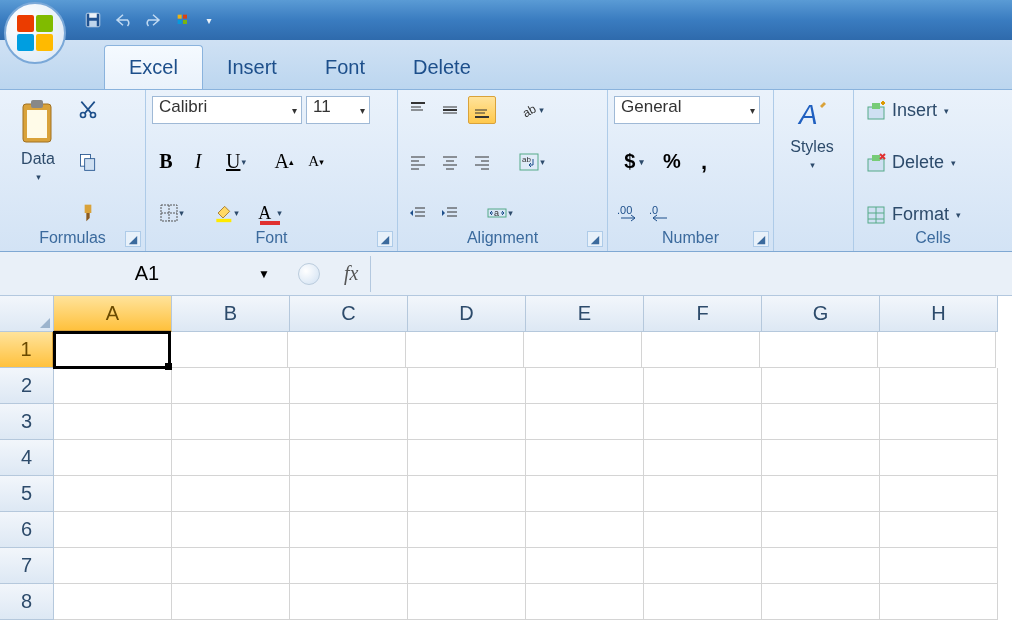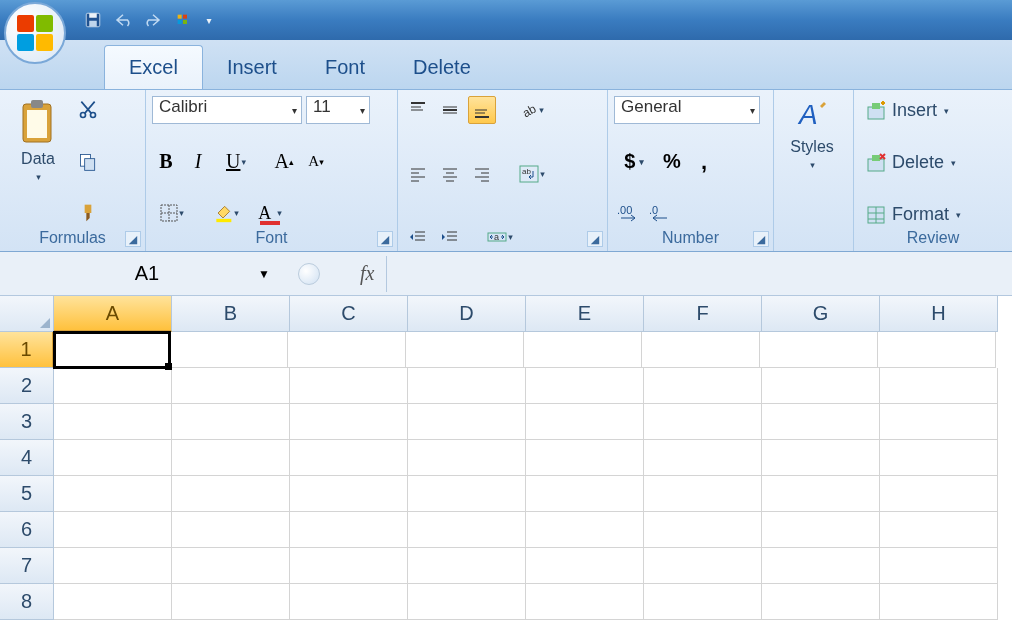--- a/index.html
+++ b/index.html
@@ -90,21 +90,21 @@
   height: 44px; background: #e9f0f8; border-bottom: 1px solid #b3c8df;
   display: flex; align-items: center;
 }
 .namebox {
   width: 270px; height: 32px; margin-left: 12px;
   text-align: center; font-size: 20px; color: #000;
   display: flex; align-items: center; justify-content: center;
   position: relative;
 }
 .namebox .caret { position: absolute; right: 12px; font-size: 12px;}
-.fxarea { display: flex; align-items: center; margin-left: 16px; gap: 40px; }
+.fxarea { display: flex; align-items: center; margin-left: 16px; gap: 24px; }
 .fx-circle { width: 22px; height: 22px; border-radius: 50%; background: radial-gradient(circle at 35% 35%, #fff, #cfe0f2); border: 1px solid #bcd; display: inline-block;}
 .fx-label { font-style: italic; font-size: 20px; color: #555; font-family: "Times New Roman", serif; }
 .fx-divider { width: 1px; height: 36px; background: #b3c8df; margin-left: 12px;}
 
 
 .gridwrap { position: relative; }
 .col-headers { display: flex; height: 36px; }
 .corner { width: 54px; background: linear-gradient(to bottom, #f2f6fb, #dde8f4); border-right: 1px solid #b5c8dc; border-bottom: 1px solid #b5c8dc; position: relative;}
 .corner::after { content: ""; position: absolute; right: 3px; bottom: 3px; width: 0; height: 0; border-right: 10px solid #9cb4cd; border-top: 10px solid transparent; }
 .col-h {
@@ -369,20 +369,21 @@
                 <rect x="1" y="5" width="18" height="8" fill="none" stroke="#5a8"></rect>
                 <text x="7" y="12" font-size="9" fill="#333">a</text>
                 <path d="M3 9 L6 9 M3 9 L5 7 M3 9 L5 11" stroke="#1d4f8b"></path>
                 <path d="M17 9 L14 9 M17 9 L15 7 M17 9 L15 11" stroke="#1d4f8b"></path>
               </svg>
               <span class="dropdown-caret">▾</span>
             </div>
         </div>
       </div>
     </div>
+    <div class="group-label">Alignment</div>
     <div class="launcher">◢</div>
   </div>
 
   <div class="group" style="width:166px">
     <div class="group-body">
       <div class="col" style="gap:2px;width:100%">
         <div class="row">
           <div class="font-select" style="width:146px">
             <span>General</span><span class="caret">▾</span>
           </div>
@@ -459,21 +460,21 @@
               <rect x="2" y="2" width="16" height="16" fill="#cfe0f2" stroke="#5a8"></rect>
               <line x1="2" y1="8" x2="18" y2="8" stroke="#5a8"></line>
               <line x1="2" y1="14" x2="18" y2="14" stroke="#5a8"></line>
               <line x1="10" y1="2" x2="10" y2="18" stroke="#5a8"></line>
             </svg>
           <span>Format</span>
             <span class="dropdown-caret">▾</span>
         </div>
       </div>
     </div>
-    <div class="group-label">Review</div>
+    <div class="group-label">Cells</div>
   </div>
 </div>
 
 <div class="formulabar">
   <div class="namebox">
     <span>A1</span>
     <span class="caret">▼</span>
   </div>
   <div class="fxarea">
     <span class="fx-circle"></span>

